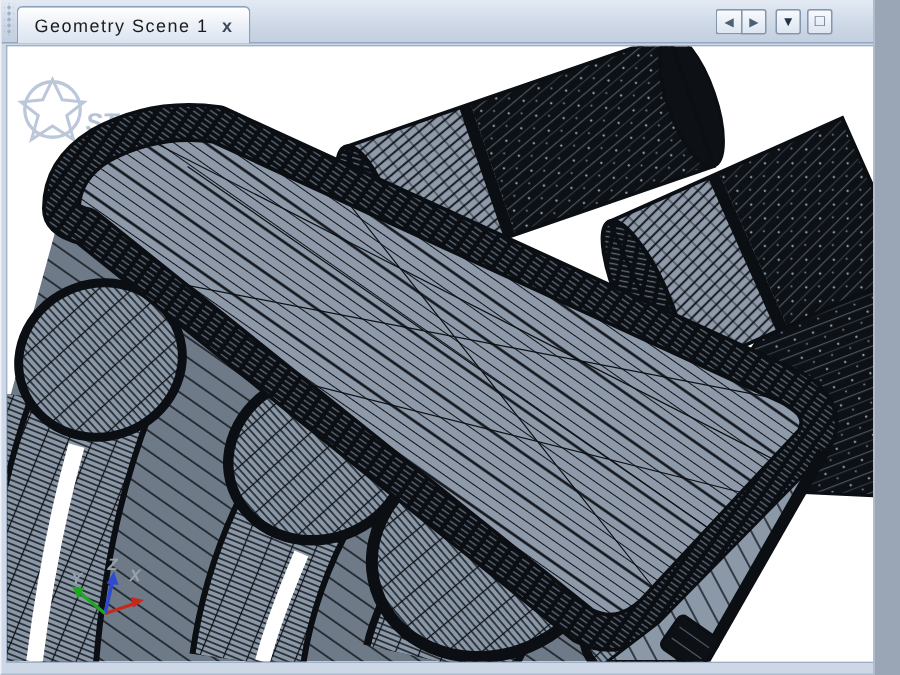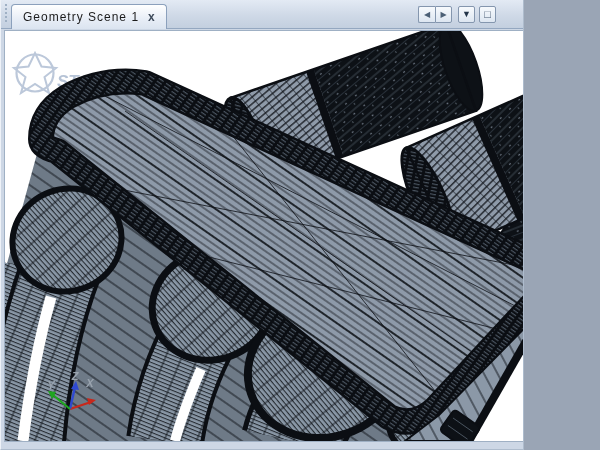--- a/index.html
+++ b/index.html
@@ -1,17 +1,17 @@
 <!DOCTYPE html>
 <html><head>
 <meta charset="utf-8">
 <style>
   html,body{margin:0;padding:0;background:#9aa5b5;}
   .window{
-    width:524px;height:450px;position:relative;overflow:hidden;
+    width:583px;height:450px;position:relative;overflow:hidden;
     background:#cdd7e5;
     font-family:"Liberation Sans","DejaVu Sans",sans-serif;
     box-sizing:border-box;
     border-left:1px solid #eef2f8;border-right:1px solid #aebccd;border-bottom:1px solid #aebccd;
   }
   .titlebar{
     position:absolute;top:0;left:0;right:0;height:28px;
     background:linear-gradient(#e3eaf4 0%,#cfd9e7 55%,#c3cfdf 100%);
     border-bottom:1px solid #94a7c0;
     display:flex;align-items:flex-end;

